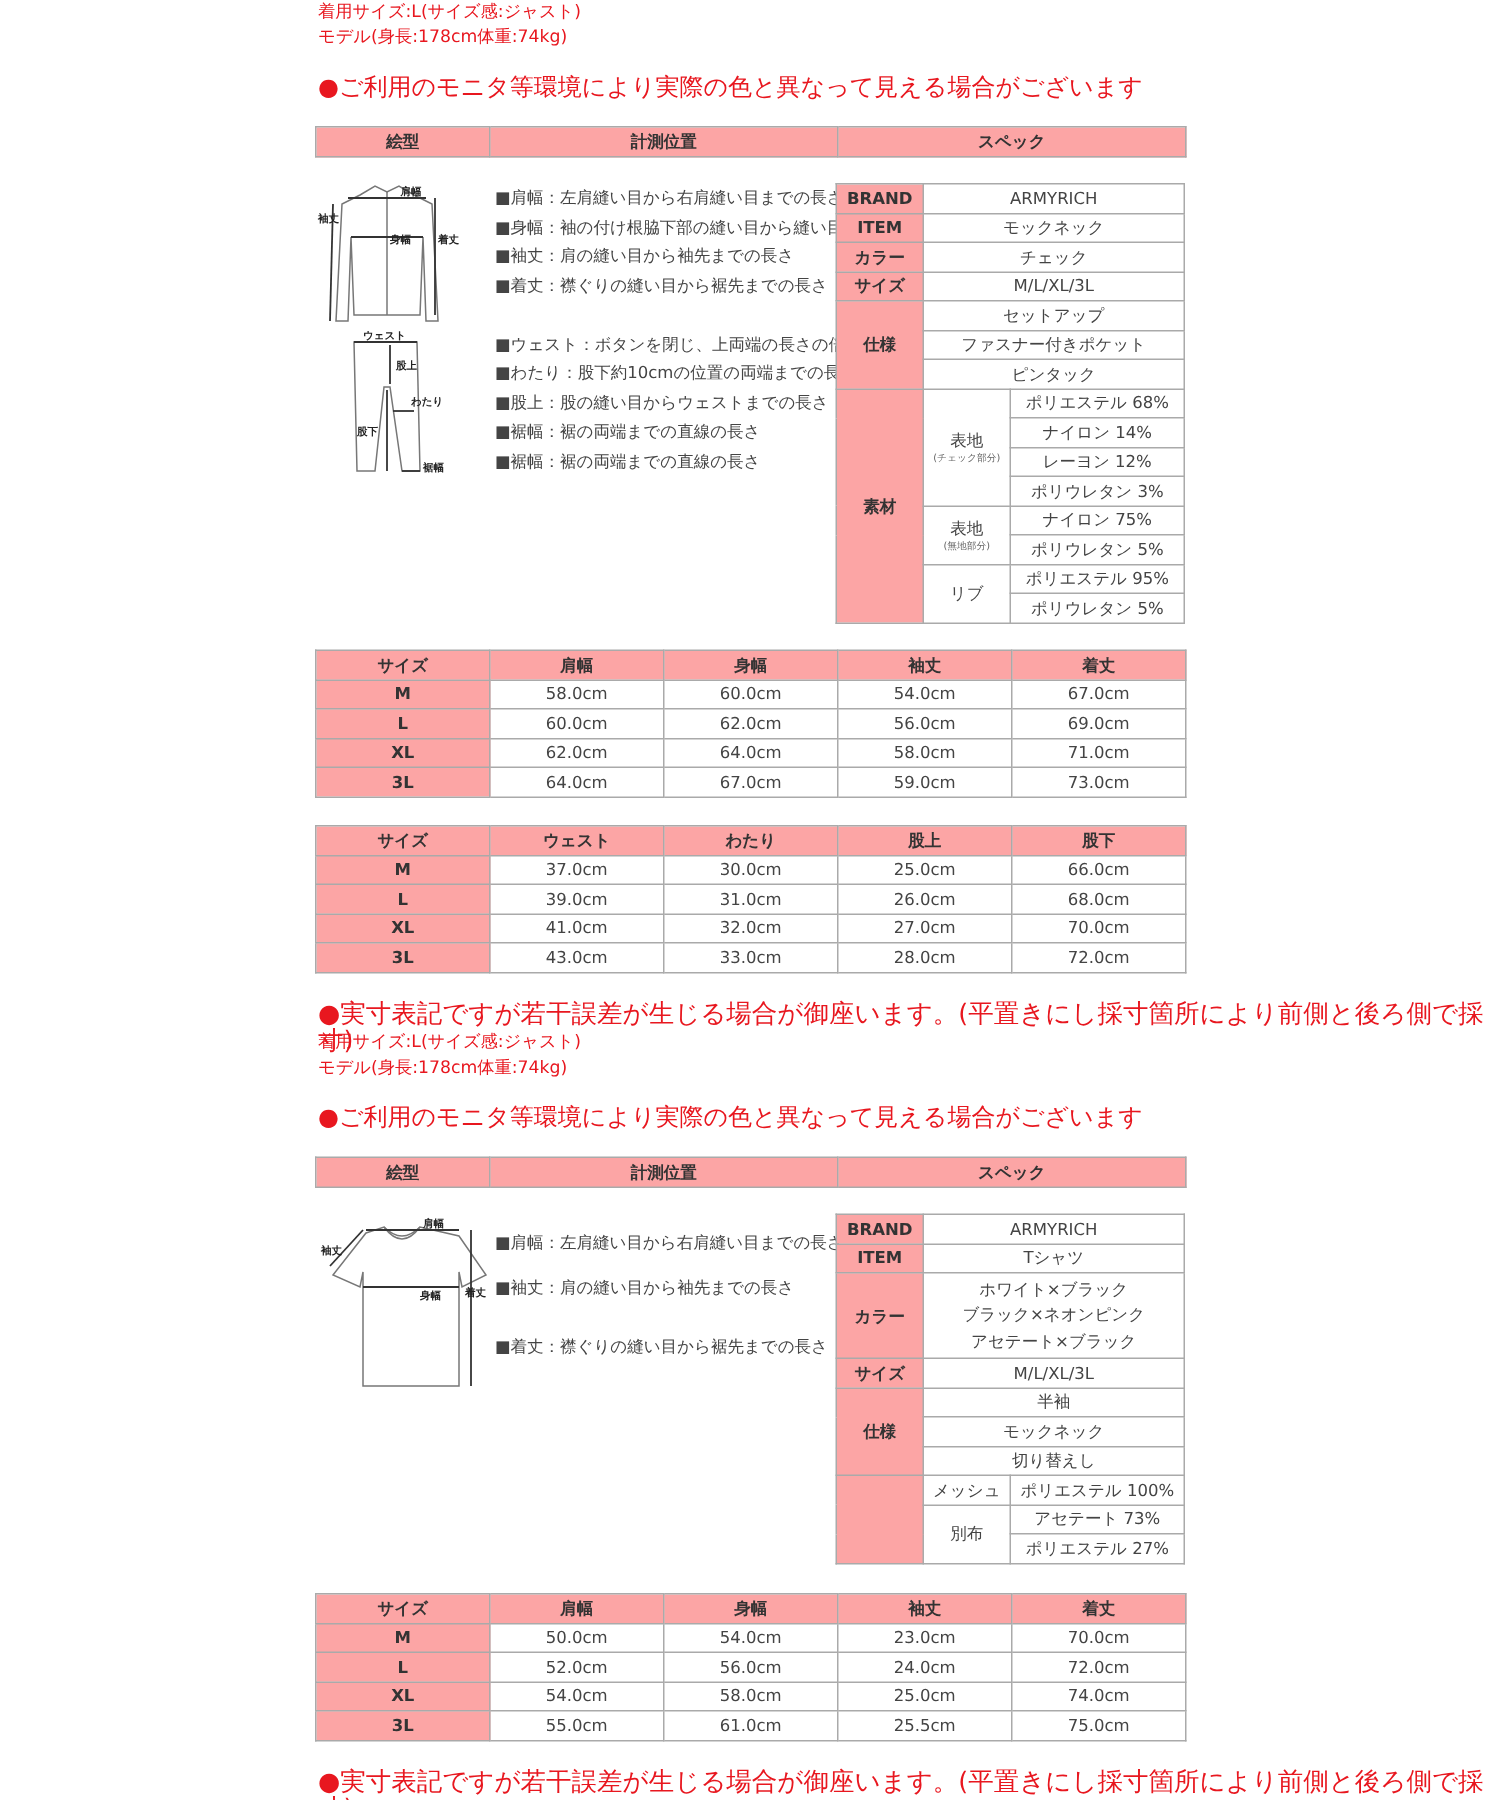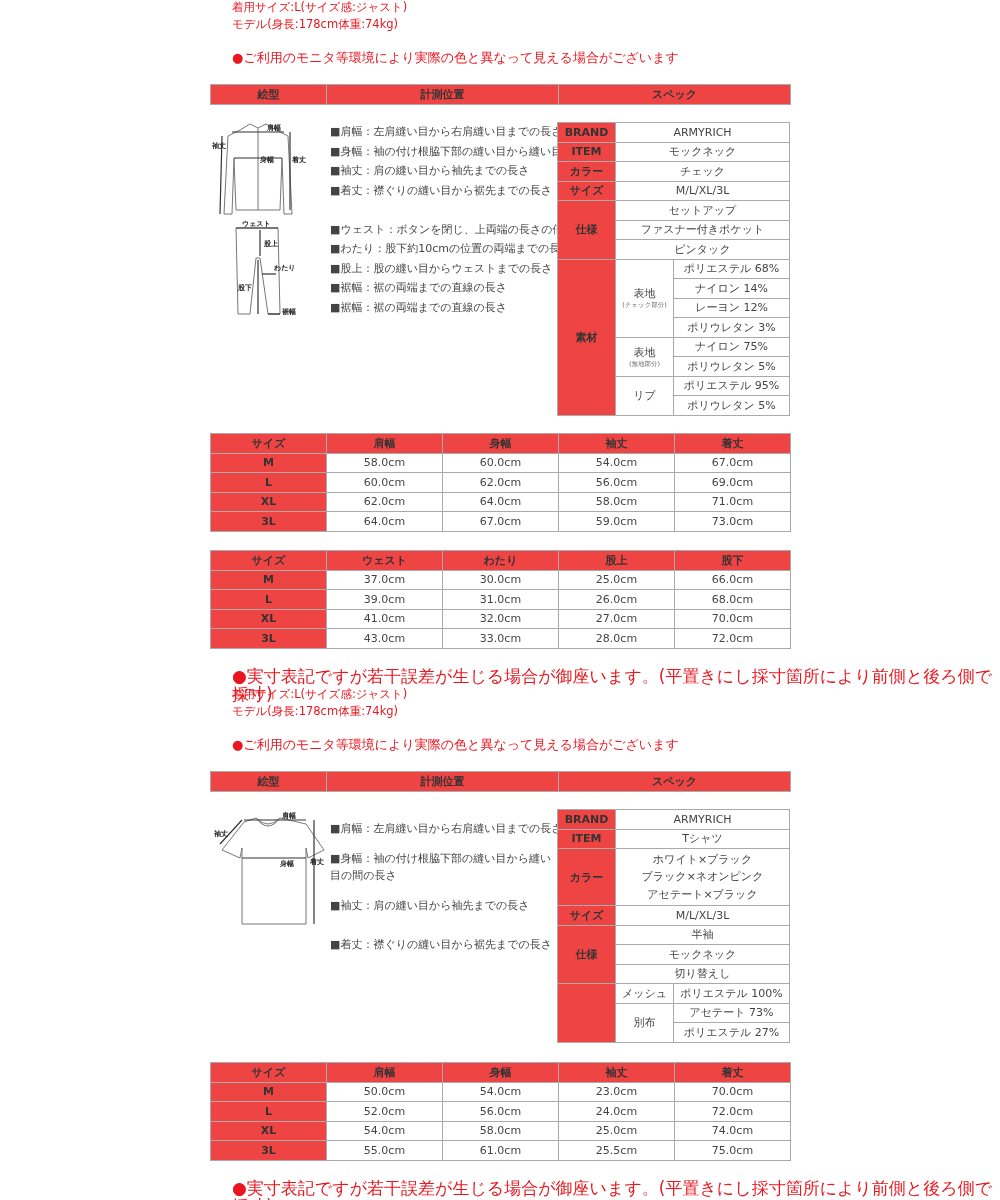--- a/index.html
+++ b/index.html
@@ -1,26 +1,26 @@
 <!DOCTYPE html>
 <html><head>
 <meta charset="utf-8">
 <style>
   * { box-sizing: border-box; margin: 0; padding: 0; }
   html, body { width: 1000px; height: 1200px; background: #ffffff; overflow: hidden; }
   body { font-family: "DejaVu Sans", "Liberation Sans", sans-serif; color: #333; position: relative; }
   .abs { position: absolute; }
-  .red { color: #e8171f; margin-left: 20px; }
-  .note-sm { font-size: 13px; line-height: 17px; }
+  .red { color: #e8171f; }
+  .note-sm { font-size: 16px; line-height: 17px; }
   .note-md { font-size: 11.5px; line-height: 17px; }
   .note-lg { font-size: 17px; line-height: 18px; }
 
   table { border-collapse: collapse; table-layout: fixed; }
   td, th { border: 1px solid #aaaaaa; text-align: center; vertical-align: middle; font-weight: normal; font-size: 11px; color: #444; padding: 0; }
-  th.hd, td.hd { background: #ef4444; font-weight: bold; color: #333; }
+  th.hd, td.hd { background: #fca5a5; font-weight: bold; color: #333; }
 
   .spec-head { left: 210px; width: 580px; }
   .spec-head th { height: 20px; font-size: 11px; }
 
   .spec-table td { height: 19.5px; font-size: 11px; }
   .spec-table td.sub small { display: block; font-size: 6.5px; color: #666; line-height: 9px; }
 
   .meas-list { font-size: 11px; color: #444; line-height: 19.5px; }
   .meas-list .item { white-space: nowrap; }
 
@@ -283,21 +283,20 @@
     <line x1="104" y1="12" x2="104" y2="116" class="meas"></line>
     <text x="72" y="10">肩幅</text>
     <text x="4" y="28">袖丈</text>
     <text x="70" y="58">身幅</text>
     <text x="100" y="56">着丈</text>
   </g>
 </svg>
 
 <div class="abs meas-list" style="left:330px; top:820px; width:226px; line-height:17px;">
   <div class="item" style="margin-bottom:13px;">■肩幅：左肩縫い目から右肩縫い目までの長さ</div>
-  <div style="white-space:normal; margin-bottom:13px;">■身幅：袖の付け根脇下部の縫い目から縫い目の間の長さ</div>
   <div class="item" style="margin-bottom:22px;">■袖丈：肩の縫い目から袖先までの長さ</div>
   <div class="item">■着丈：襟ぐりの縫い目から裾先までの長さ</div>
 </div>
 
 <table class="abs spec-table" style="left:557px; top:809px; width:232px;">
   <colgroup>
       <col style="width:58px">
       <col style="width:58px">
       <col style="width:116px">
     </colgroup>

